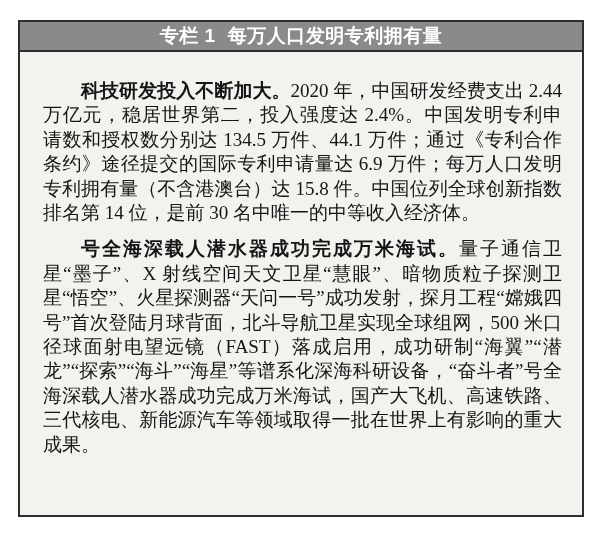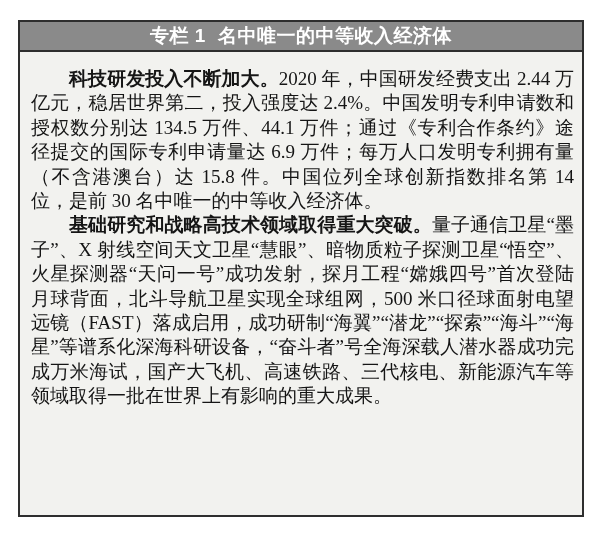--- a/index.html
+++ b/index.html
@@ -46,36 +46,36 @@
   .panel-body {
     box-sizing: border-box;
     padding: 15px 8px 0 11px;
     font-size: 19px;
     line-height: 24.4px;
     color: #151515;
     text-align: justify;
     text-justify: inter-ideograph;
   }
   .panel-body p {
-    margin: 0;
+    margin: 12px;
     padding: 0;
     text-indent: 2em;
   }
   .panel-body .lead {
     font-weight: bold;
     font-family: "Liberation Sans", "DejaVu Sans", sans-serif;
   }
 </style>
 </head>
 <body>
 
 <div class="page">
   <section class="panel">
     <header class="panel-header">
       <span class="hdr-label">专栏 1</span>
-      <span class="hdr-title">名中唯一的中等收入经济体</span>
+      <span class="hdr-title">每万人口发明专利拥有量</span>
     </header>
     <div class="panel-body">
       <p><span class="lead">科技研发投入不断加大。</span><span>2020 年，中国研发经费支出 2.44 万亿元，稳居世界第二，投入强度达 2.4%。中国发明专利申请数和授权数分别达 134.5 万件、44.1 万件；通过《专利合作条约》途径提交的国际专利申请量达 6.9 万件；每万人口发明专利拥有量（不含港澳台）达 15.8 件。中国位列全球创新指数排名第 14 位，是前 30 名中唯一的中等收入经济体。</span></p>
-      <p><span class="lead">基础研究和战略高技术领域取得重大突破。</span><span>量子通信卫星“墨子”、X 射线空间天文卫星“慧眼”、暗物质粒子探测卫星“悟空”、火星探测器“天问一号”成功发射，探月工程“嫦娥四号”首次登陆月球背面，北斗导航卫星实现全球组网，500 米口径球面射电望远镜（FAST）落成启用，成功研制“海翼”“潜龙”“探索”“海斗”“海星”等谱系化深海科研设备，“奋斗者”号全海深载人潜水器成功完成万米海试，国产大飞机、高速铁路、三代核电、新能源汽车等领域取得一批在世界上有影响的重大成果。</span></p>
+      <p><span class="lead">号全海深载人潜水器成功完成万米海试。</span><span>量子通信卫星“墨子”、X 射线空间天文卫星“慧眼”、暗物质粒子探测卫星“悟空”、火星探测器“天问一号”成功发射，探月工程“嫦娥四号”首次登陆月球背面，北斗导航卫星实现全球组网，500 米口径球面射电望远镜（FAST）落成启用，成功研制“海翼”“潜龙”“探索”“海斗”“海星”等谱系化深海科研设备，“奋斗者”号全海深载人潜水器成功完成万米海试，国产大飞机、高速铁路、三代核电、新能源汽车等领域取得一批在世界上有影响的重大成果。</span></p>
     </div>
   </section>
 </div>
 
 </body></html>

